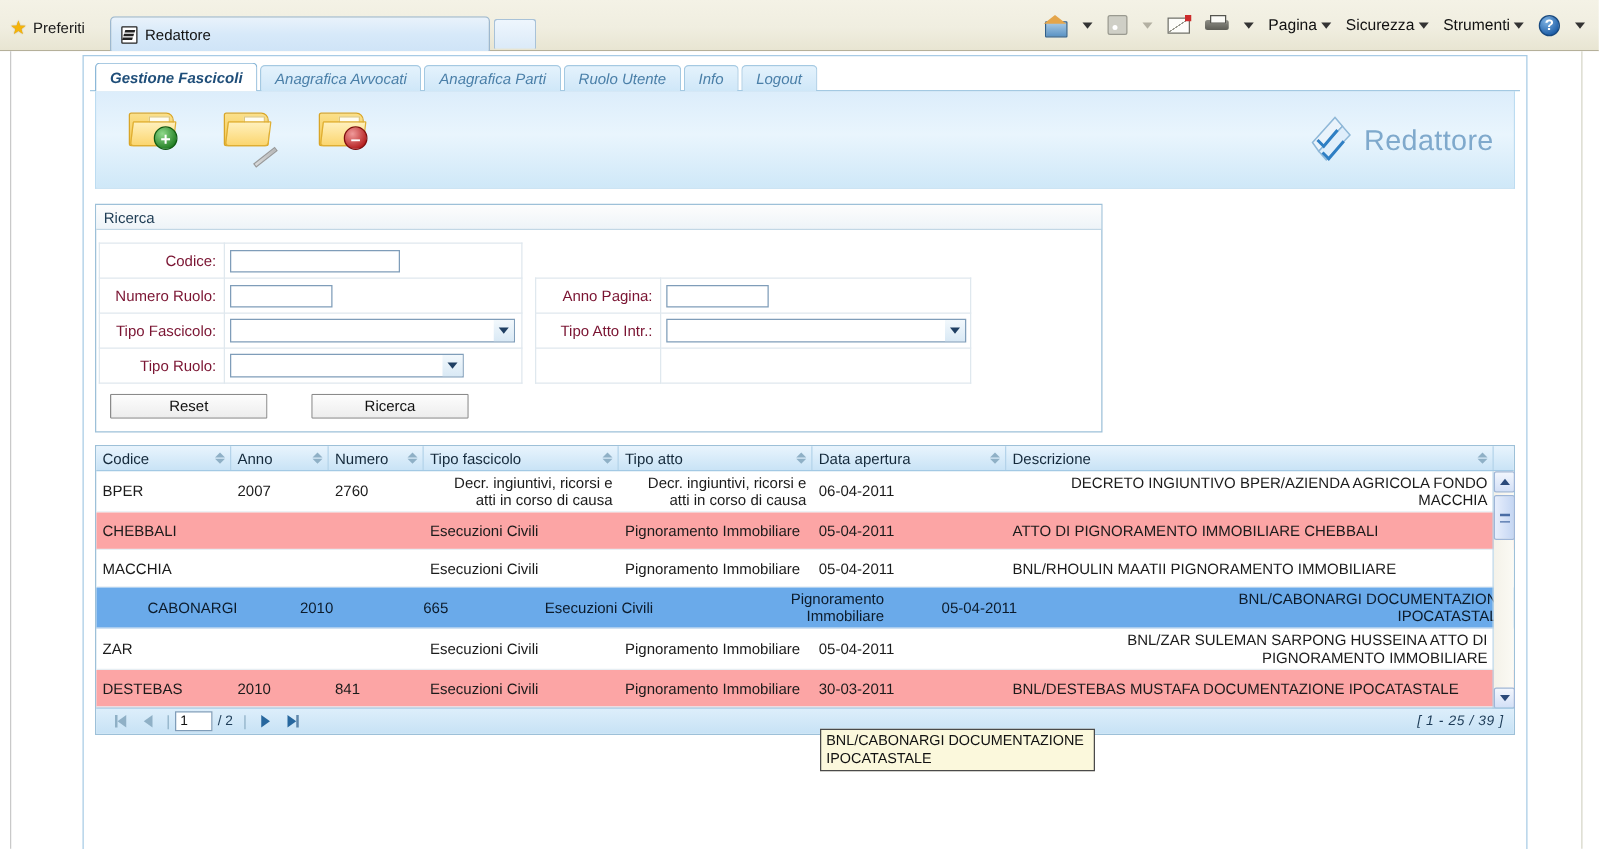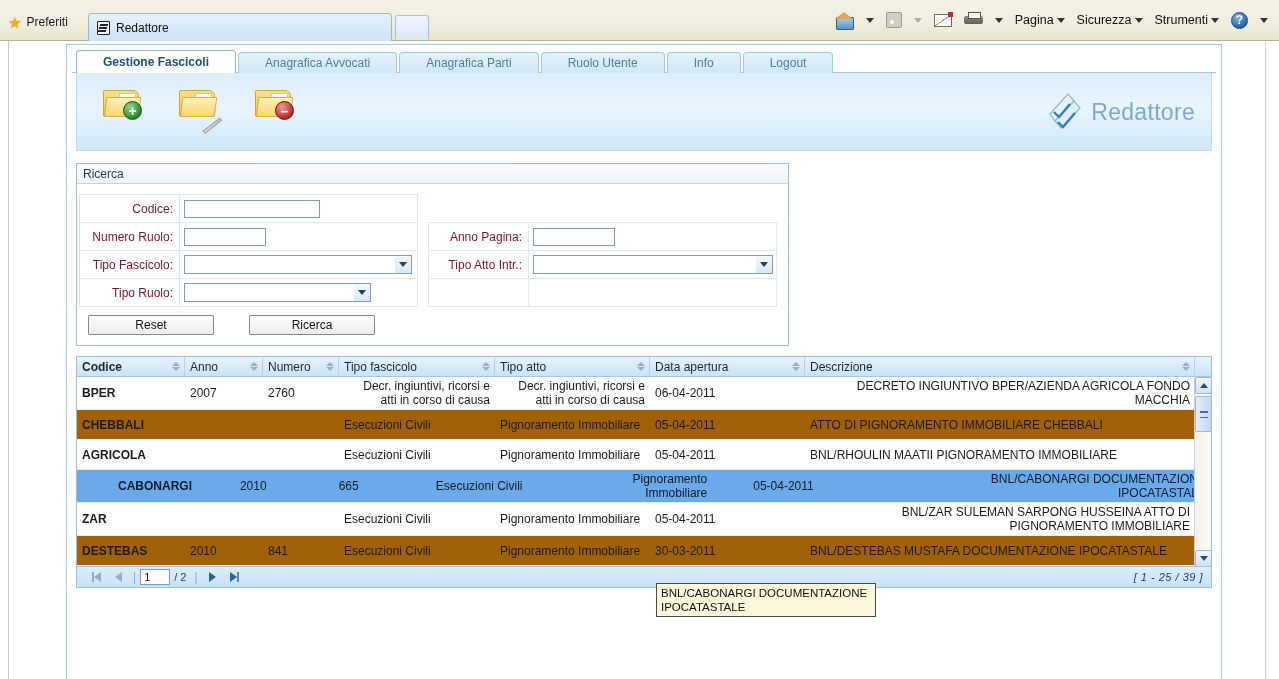--- a/index.html
+++ b/index.html
@@ -126,24 +126,24 @@
     padding: 5px;
   }
   #app-inner { position: relative; width: 100%; height: 100%; }
 
   
   #app-tabs {
     position: absolute; left: 4px; top: 1px; height: 22px; display: flex; align-items: flex-end; gap: 2px;
     z-index: 3;
   }
   .app-tab {
-    height: 21px; padding: 0 26px; display: flex; align-items: center;
+    height: 21px; padding: 0 11px; display: flex; align-items: center;
     font-size: 12px; color: #4a7fa8;
     background: linear-gradient(to bottom,#e4f2fc,#cfe7f8);
-    border: 1px solid #a4c9e2; border-bottom: none; border-radius: 4px 4px 0 0;
+    border: 1px solid #a4c9e2; border-bottom: none; border-radius: 4px 4px 0 0; font-style: italic;
   }
   .app-tab.active {
     background: #fff; color: #1f4e79; font-weight: bold;
     border-color: #8cb8d8; height: 23px;
   }
   #app-tabline {
     position: absolute; left: 0; top: 22px; width: 1144px; height: 1px; background: #a4c9e2; z-index: 1;
   }
 
   
@@ -189,21 +189,21 @@
     display: flex; align-items: center; gap: 7px;
   }
   #brand-text { font-size: 23px; color: #7fa9cc; letter-spacing: .3px; }
   .brand-mark {
     width: 38px; height: 40px; position: relative;
   }
   .brand-mark svg { display: block; }
 
   
   #ricerca-panel {
-    position: absolute; left: 4px; top: 113px; width: 713px; height: 183px;
+    position: absolute; left: 4px; top: 113px; width: 806px; height: 183px;
     background: #fff; border: 1px solid #9dc0d8;
   }
   #ricerca-title {
     height: 20px; line-height: 20px; padding-left: 6px;
     background: linear-gradient(to bottom,#fdfdfd,#eef4f8);
     border-bottom: 1px solid #c2d7e5; color: #1e3c54; font-size: 12px;
   }
   #ricerca-body { position: relative; height: 162px; }
 
   .field-table { position: absolute; border-collapse: collapse; }
@@ -249,29 +249,29 @@
     border-right: 1px solid #b4d3ea; height: 100%; box-sizing: border-box;
     white-space: nowrap; overflow: hidden;
   }
   .sorter { display: flex; flex-direction: column; gap: 1px; margin-left: 4px; flex: 0 0 auto; }
   .sorter i { width: 0; height: 0; border-left: 4px solid transparent; border-right: 4px solid transparent; display: block; }
   .sorter i.up { border-bottom: 4px solid #8fb0c6; }
   .sorter i.dn { border-top: 4px solid #8fb0c6; }
 
   #grid-body { position: relative; height: 190px; overflow: hidden; text-align: right; }
   .grid-row { display: flex; border-bottom: 1px solid #e7eef3; min-height: 30px; }
-  .grid-row.alt { background: #a16207; }
+  .grid-row.alt { background: #fca5a5; }
   .grid-row.sel { background: #6aaaea; }
   .gr-cell {
     padding: 2px 5px; font-size: 12px; color: #1b1b1b; line-height: 14px;
     display: flex; align-items: center; overflow: hidden;
   }
   .grid-row.sel .gr-cell { color: #0c1b2b; margin-left: 36px; }
 
-  .col-codice { width: 108px; font-weight: bold; }
+  .col-codice { width: 108px; }
   .col-anno   { width: 78px; }
   .col-numero { width: 76px; }
   .col-tipofasc { width: 156px; }
   .col-tipoatto { width: 155px; }
   .col-data   { width: 155px; }
   .col-desc   { width: 390px; }
 
   #grid-scroll {
     position: absolute; right: 0; top: 20px; width: 17px; height: 190px;
     background: linear-gradient(to right,#f4f2e9,#fbfaf4);
@@ -597,21 +597,21 @@
             <div class="gr-cell col-codice">CHEBBALI</div>
             <div class="gr-cell col-anno"></div>
             <div class="gr-cell col-numero"></div>
             <div class="gr-cell col-tipofasc">Esecuzioni Civili</div>
             <div class="gr-cell col-tipoatto">Pignoramento Immobiliare</div>
             <div class="gr-cell col-data">05-04-2011</div>
             <div class="gr-cell col-desc">ATTO DI PIGNORAMENTO IMMOBILIARE CHEBBALI</div>
           </div>
 
           <div class="grid-row">
-            <div class="gr-cell col-codice">AGRICOLA</div>
+            <div class="gr-cell col-codice">MACCHIA</div>
             <div class="gr-cell col-anno"></div>
             <div class="gr-cell col-numero"></div>
             <div class="gr-cell col-tipofasc">Esecuzioni Civili</div>
             <div class="gr-cell col-tipoatto">Pignoramento Immobiliare</div>
             <div class="gr-cell col-data">05-04-2011</div>
             <div class="gr-cell col-desc">BNL/RHOULIN MAATII PIGNORAMENTO IMMOBILIARE</div>
           </div>
 
           <div class="grid-row sel">
             <div class="gr-cell col-codice">CABONARGI</div>

